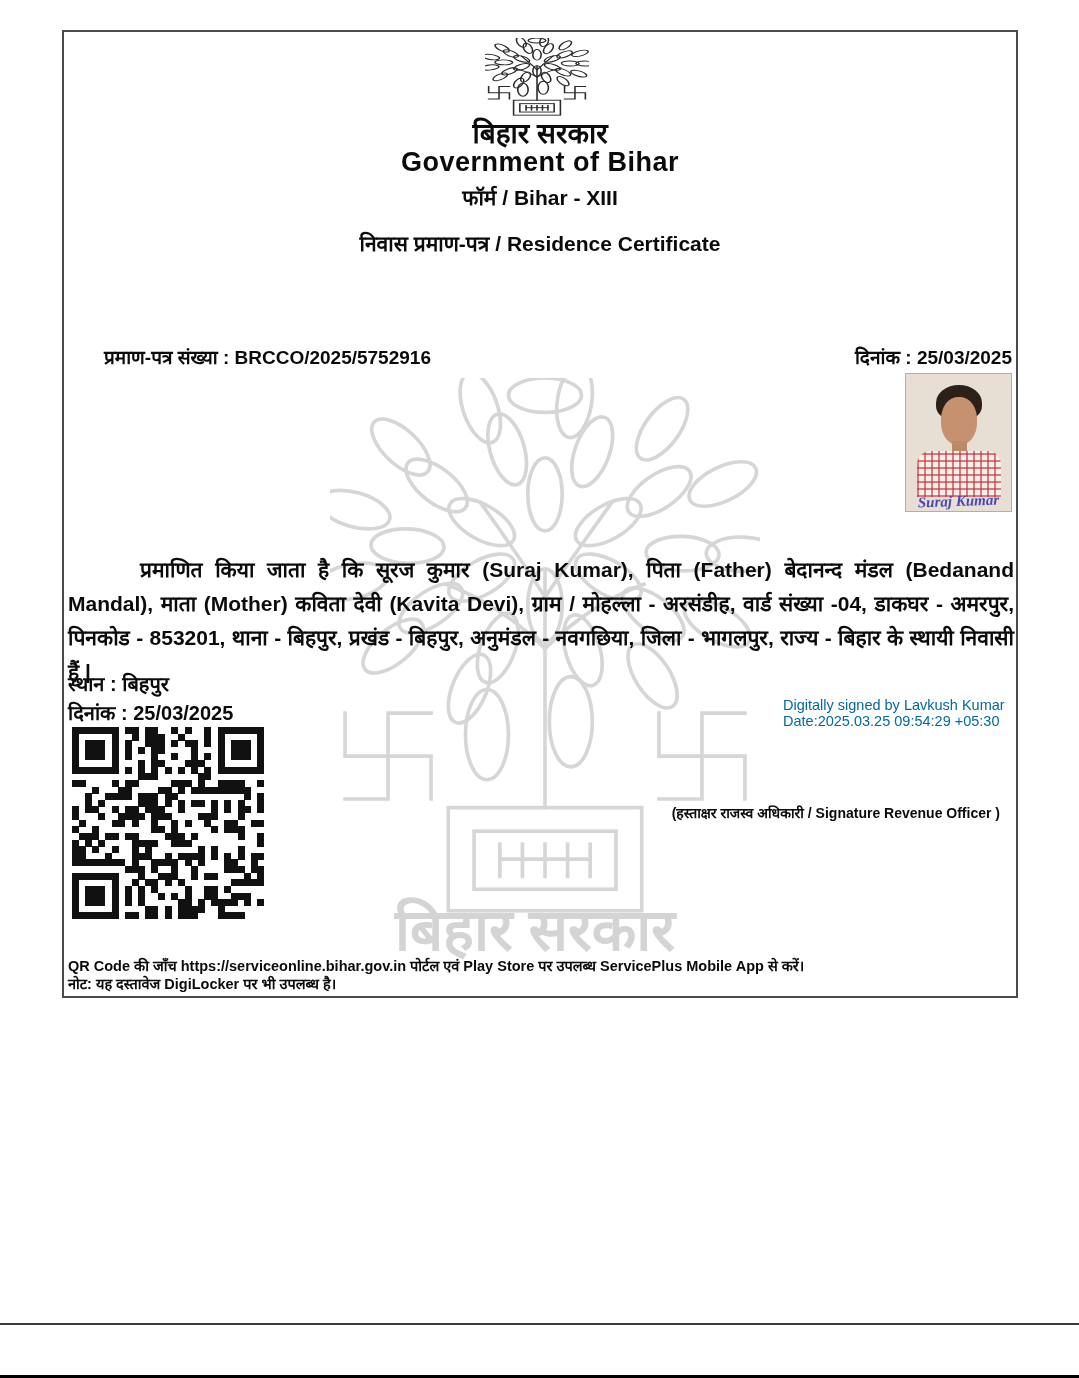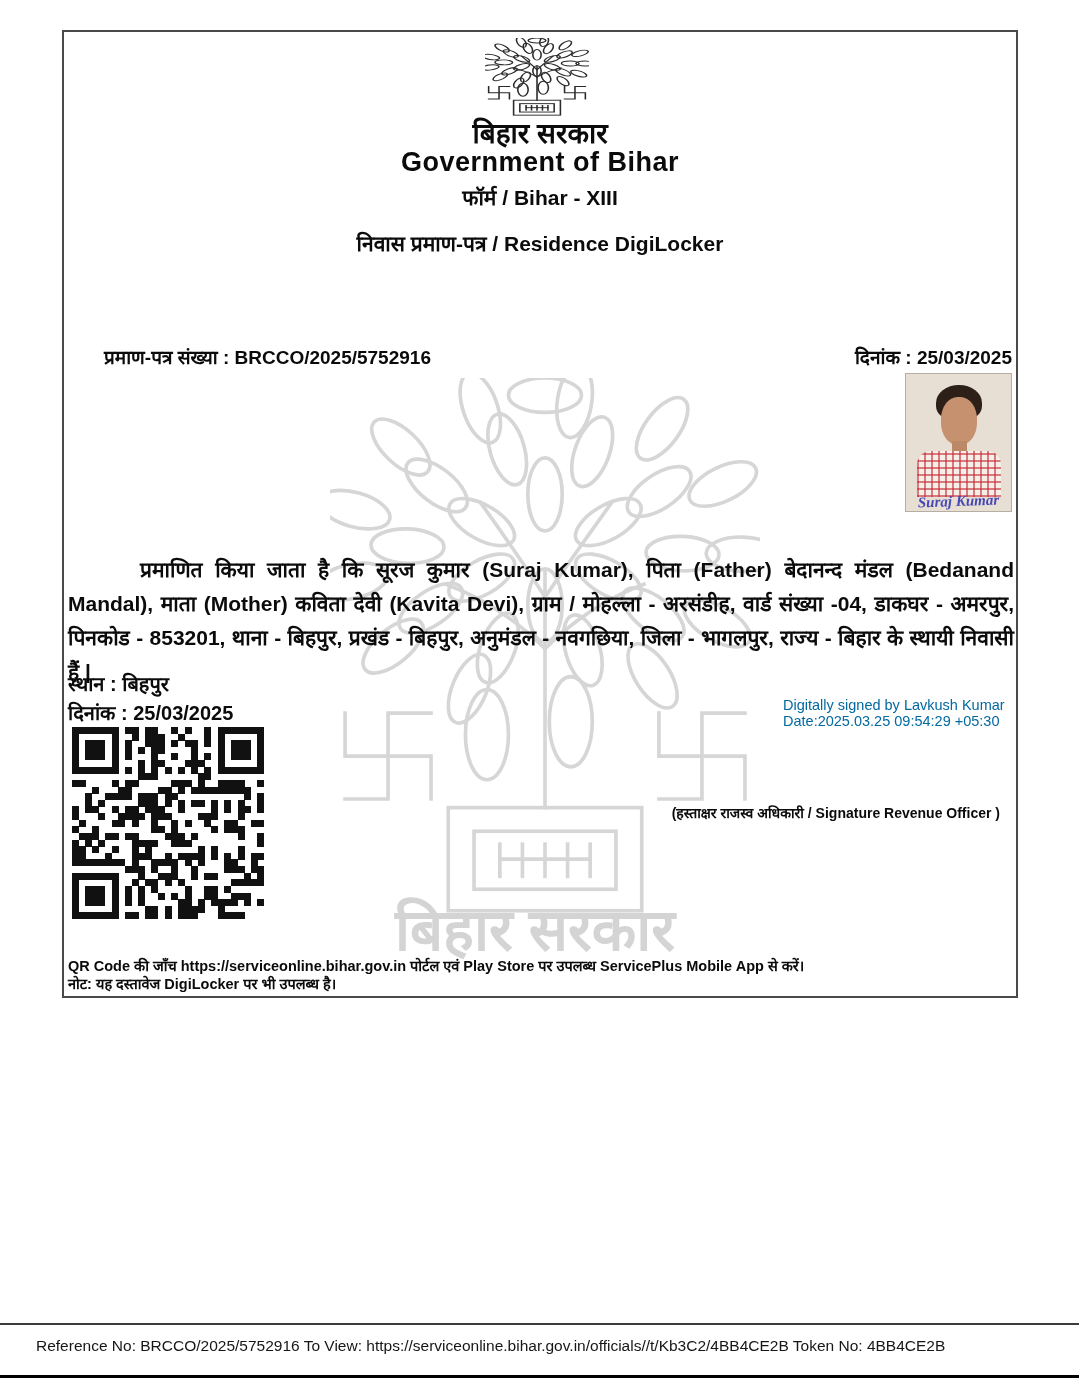--- a/index.html
+++ b/index.html
@@ -161,21 +161,21 @@
               <path d="M110.5,217 V232"></path>
               <path d="M121,217 V232"></path>
               <path d="M79,224 H121"></path>
             </g>
           </svg>
       </div>
 
       <div class="abs ctr t-hindi">बिहार सरकार</div>
       <div class="abs ctr t-eng">Government of Bihar</div>
       <div class="abs ctr t-form">फॉर्म / Bihar - XIII</div>
-      <div class="abs ctr t-cert">निवास प्रमाण-पत्र / Residence DigiLocker</div>
+      <div class="abs ctr t-cert">निवास प्रमाण-पत्र / Residence Certificate</div>
 
       <div class="abs meta-row">
         <span>प्रमाण-पत्र संख्या : BRCCO/2025/5752916</span>
         <span>दिनांक : 25/03/2025</span>
       </div>
 
       <div class="abs photo">
         <div class="hair"></div>
         <div class="face"></div>
         <div class="neck"></div>
@@ -598,16 +598,15 @@
 
       <div class="abs qr-note">
         <div>QR Code की जाँच https://serviceonline.bihar.gov.in पोर्टल एवं Play Store पर उपलब्ध ServicePlus Mobile App से करें।</div>
         <div>नोट: यह दस्तावेज DigiLocker पर भी उपलब्ध है।</div>
       </div>
 
     </div>
   </div>
 
   <div class="abs footer-rule"></div>
-  <div class="abs footer-text">Reference No: BRCCO/2025/5752916 To View: https://serviceonline.bihar.gov.in/officials//t/Kb3C2/4BB4CE2B Token No: 4BB4CE2B</div>
   <div class="abs bottom-edge"></div>
 
 </div>
 
 </body></html>

